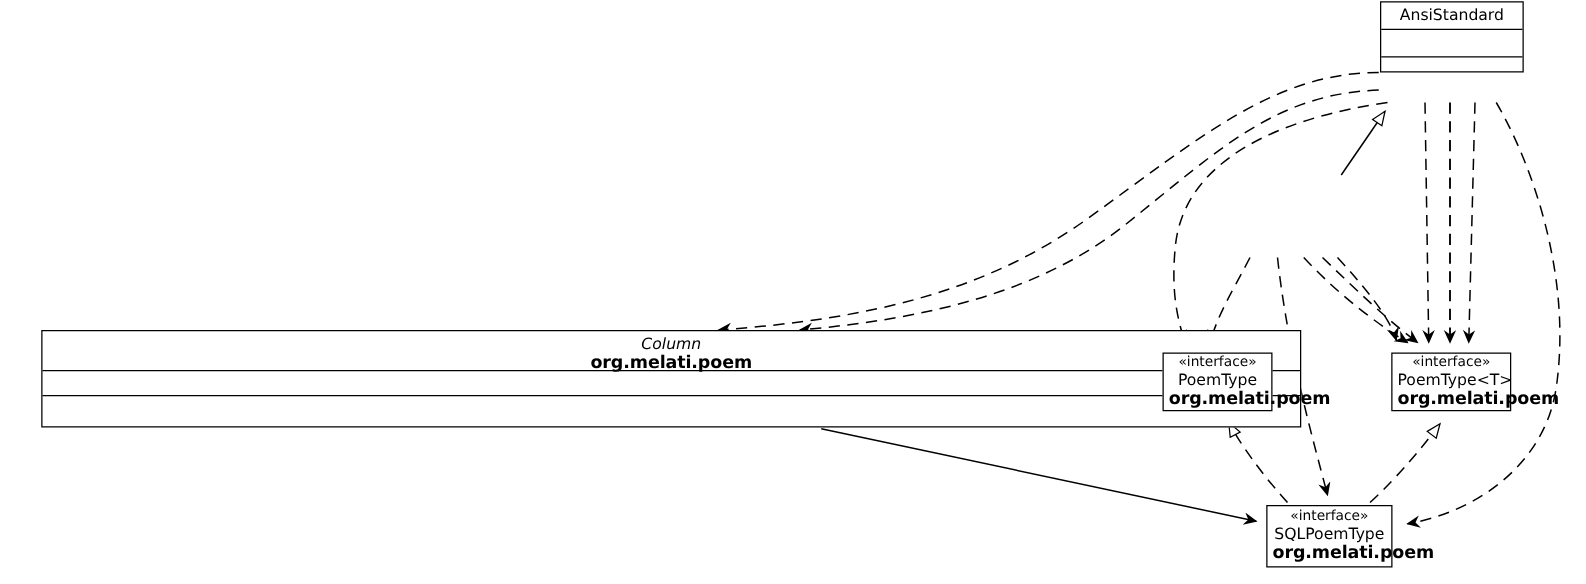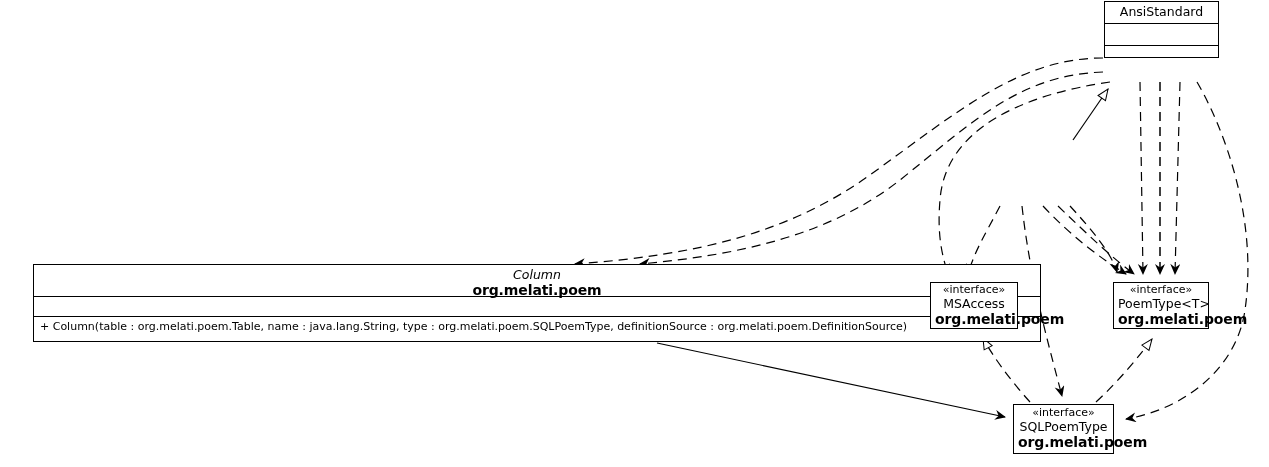--- a/index.html
+++ b/index.html
@@ -209,29 +209,26 @@
     <div class="compartment attrs-comp"></div>
   </div>
 
 
   <div class="uml-class" id="cls-column">
     <div class="compartment name-comp">
       <span class="cls-name abstract">Column</span>
       <span class="cls-pkg">org.melati.poem</span>
     </div>
     <div class="compartment attrs-comp"></div>
-    <div class="compartment ops-comp">
-      <span class="op-text">+ Column(table : org.melati.poem.Table, name : java.lang.String, type : org.melati.poem.SQLPoemType, definitionSource : org.melati.poem.DefinitionSource)</span>
-    </div>
   </div>
 
   <div class="uml-class" id="cls-sqltype">
     <div class="iface-body">
       <span class="cls-stereotype">«interface»</span>
-      <span class="cls-name">MSAccess</span>
+      <span class="cls-name">PoemType</span>
       <span class="cls-pkg">org.melati.poem</span>
     </div>
   </div>
 
   <div class="uml-class" id="cls-poemtype">
     <div class="iface-body">
       <span class="cls-stereotype">«interface»</span>
       <span class="cls-name">PoemType&lt;T&gt;</span>
       <span class="cls-pkg">org.melati.poem</span>
     </div>

